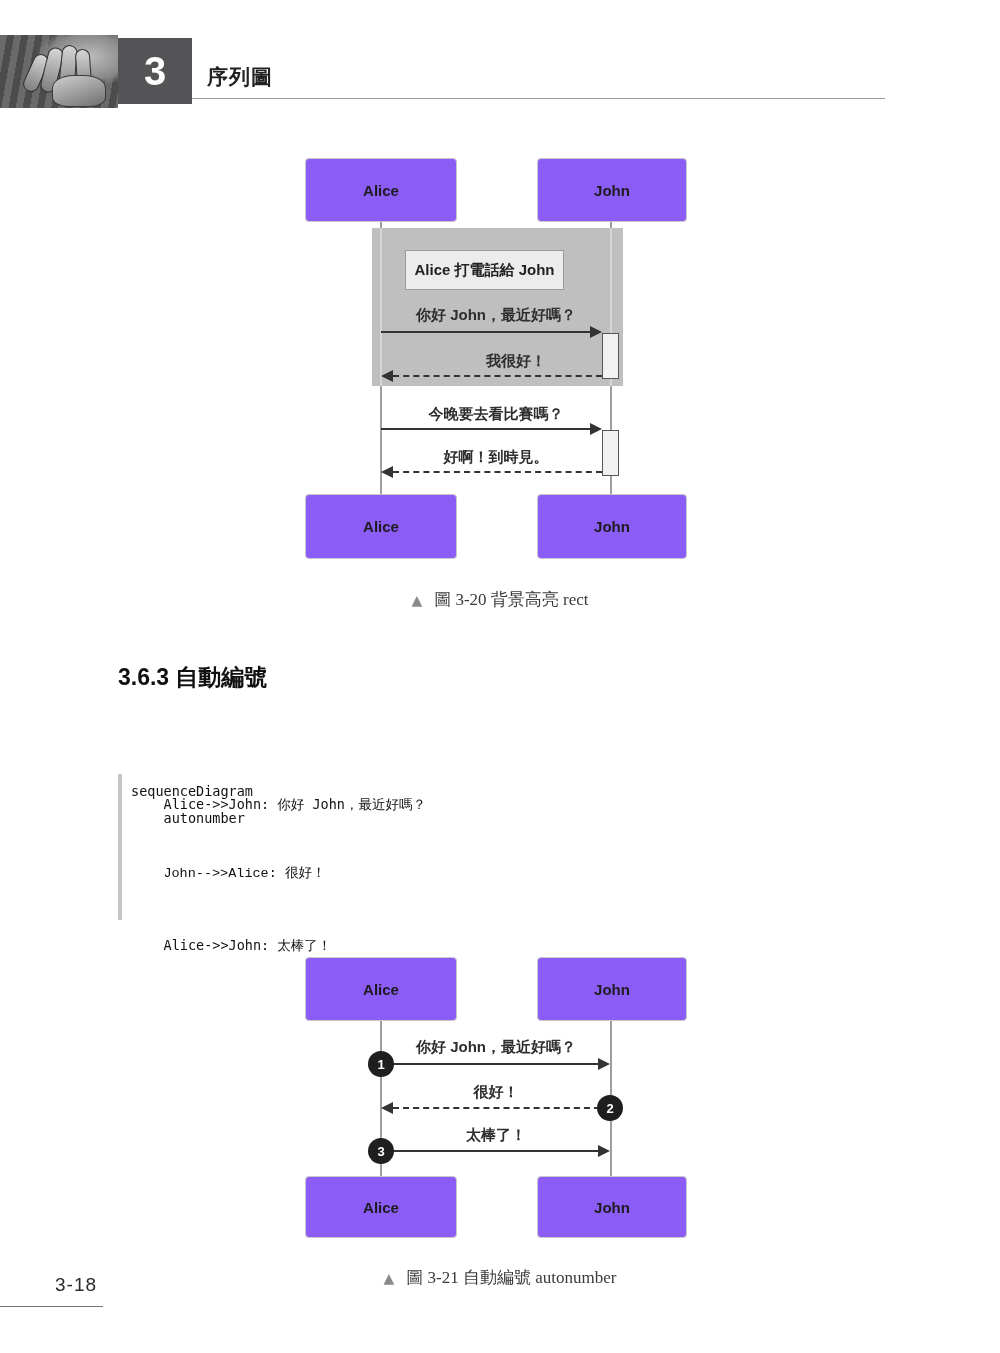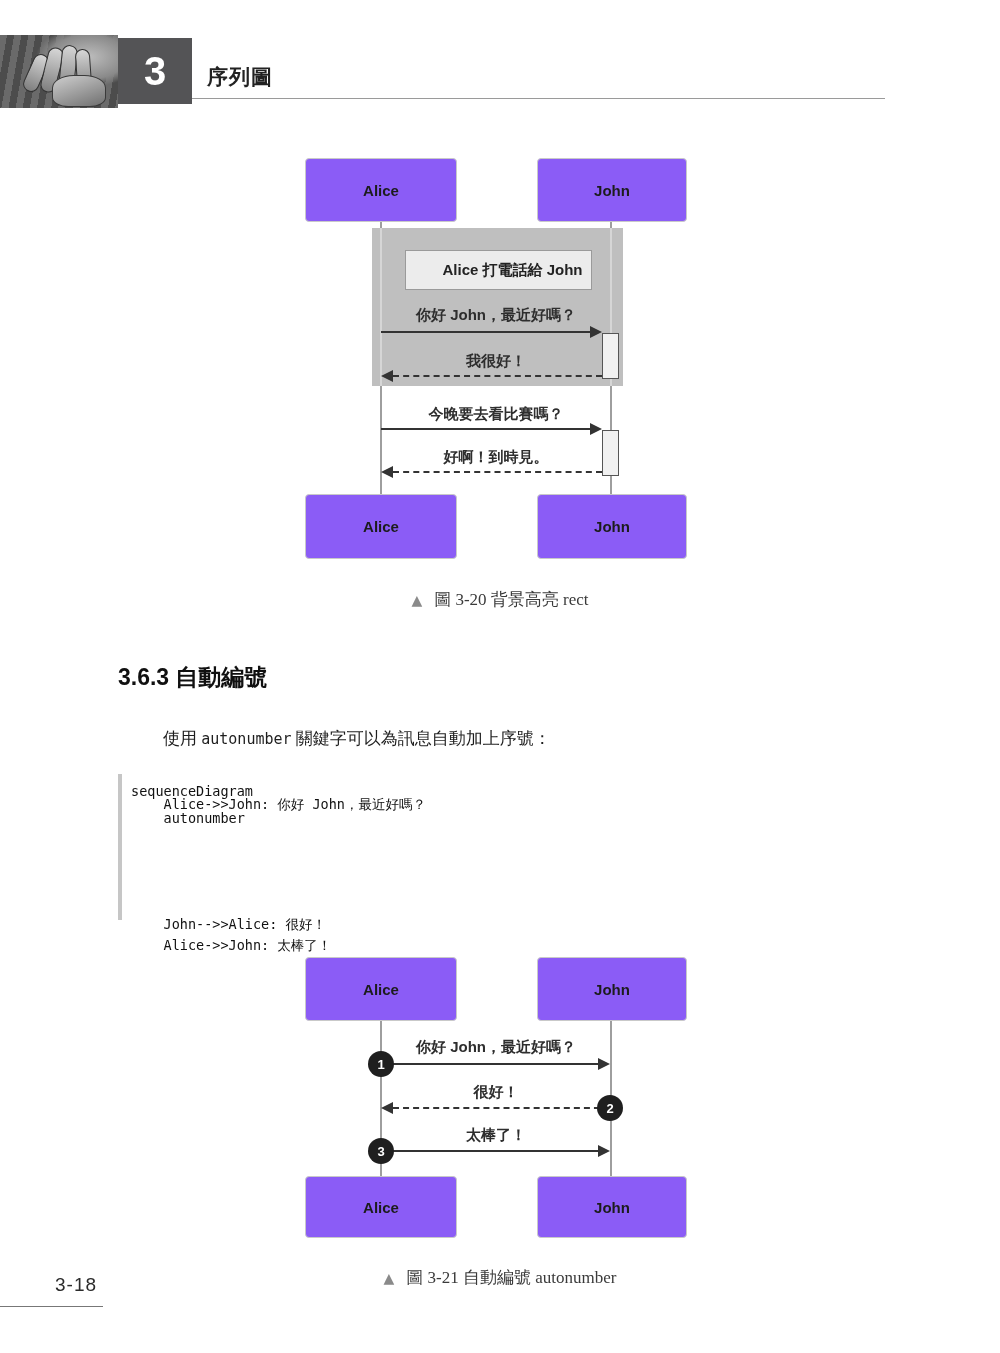--- a/index.html
+++ b/index.html
@@ -27,21 +27,21 @@
   .headrule{left:192px;top:98px;width:693px;height:1px;background:#9a9a9a;}
 
   
   .actor{background:#8b5cf6;border:1px solid #c9c9c9;border-radius:4px;
     display:flex;align-items:center;justify-content:center;
     font-size:15px;font-weight:700;color:#1c1c1c;z-index:4;}
   .lifeline{width:2px;background:#9e9e9e;z-index:0;}
   .lifeline-light{width:2px;background:#d6d6d6;z-index:2;}
   .hrect{background:#bfbfbf;z-index:1;}
   .note{background:#ececec;border:1px solid #9a9a9a;display:flex;align-items:center;
-    justify-content:center;font-size:15px;font-weight:700;color:#222;z-index:3;padding-left:28px;}
+    justify-content:center;font-size:15px;font-weight:700;color:#222;z-index:3;}
   .msg-label{left:372px;width:248px;text-align:center;font-size:15px;font-weight:700;
     color:#2e2e2e;z-index:3;}
   .arrow{height:0;border-top:2px solid #333;z-index:3;}
   .arrow.dashed{border-top-style:dashed;}
   .head-r{position:absolute;right:-12px;top:-7px;width:0;height:0;
     border-left:12px solid #333;border-top:6px solid transparent;border-bottom:6px solid transparent;}
   .head-l{position:absolute;left:-12px;top:-7px;width:0;height:0;
     border-right:12px solid #333;border-top:6px solid transparent;border-bottom:6px solid transparent;}
   .activation{background:#f1f1f1;border:1px solid #555;z-index:4;}
   .badge{width:26px;height:26px;border-radius:50%;background:#1f1f1f;color:#fff;
@@ -99,21 +99,21 @@
     <div class="abs lifeline-light" style="left:610px;top:228px;height:158px;"></div>
 
     <div class="abs note" style="left:405px;top:250px;width:157px;height:38px;">Alice 打電話給 John</div>
 
     <div class="abs msg-label" style="top:306px;">你好 John，最近好嗎？</div>
     <div class="abs arrow" style="left:381px;top:331px;width:209px;">
       <span class="head-r"></span>
     </div>
     <div class="abs activation" style="left:602px;top:333px;width:15px;height:44px;"></div>
 
-    <div class="abs msg-label" style="top:352px;">我很好！</div>
+    <div class="abs msg-label" style="top:352px;margin-left:20px;">我很好！</div>
     <div class="abs arrow dashed" style="left:393px;top:375px;width:209px;">
       <span class="head-l"></span>
     </div>
 
     <div class="abs msg-label" style="top:405px;">今晚要去看比賽嗎？</div>
     <div class="abs arrow" style="left:381px;top:428px;width:209px;">
       <span class="head-r"></span>
     </div>
     <div class="abs activation" style="left:602px;top:430px;width:15px;height:44px;"></div>
 
@@ -130,30 +130,27 @@
     </div>
 
     <div class="abs caption" style="top:588px;">
       <span class="tri">▲</span><span>圖 3-20 背景高亮 rect</span>
     </div>
   </div>
 
   <div class="abs sec-head">
     <span class="num">3.6.3</span><span>自動編號</span>
   </div>
-  <div class="abs intro">
-    <span>使用 </span><span class="code-inline">autonumber</span><span> 關鍵字可以為訊息自動加上序號：</span>
-  </div>
 
   <div>
     <div class="abs codebar"></div>
     <div class="abs codeline" style="top:783px;">sequenceDiagram</div>
     <div class="abs codeline" style="top:810px;">    autonumber</div>
     <div class="abs codeline" style="top:796px;">    Alice-&gt;&gt;John: 你好 John，最近好嗎？</div>
-    <div class="abs codeline" style="top:916px;">    John--&gt;&gt;Alice: 很好！</div>
+    <div class="abs codeline" style="top:864px;font-family:Liberation Mono, monospace;">    John--&gt;&gt;Alice: 很好！</div>
     <div class="abs codeline" style="top:891px;margin-top:46px;">    Alice-&gt;&gt;John: 太棒了！</div>
   </div>
 
   <div>
     <div class="abs actor" style="left:305px;top:957px;width:150px;height:62px;">
       <span>Alice</span>
     </div>
     <div class="abs actor" style="left:537px;top:957px;width:148px;height:62px;">
       <span>John</span>
     </div>

